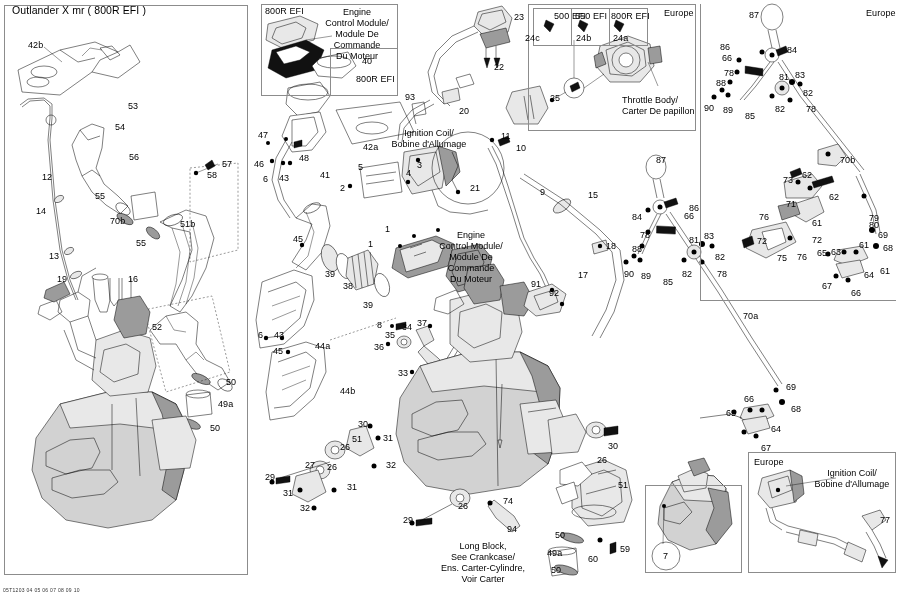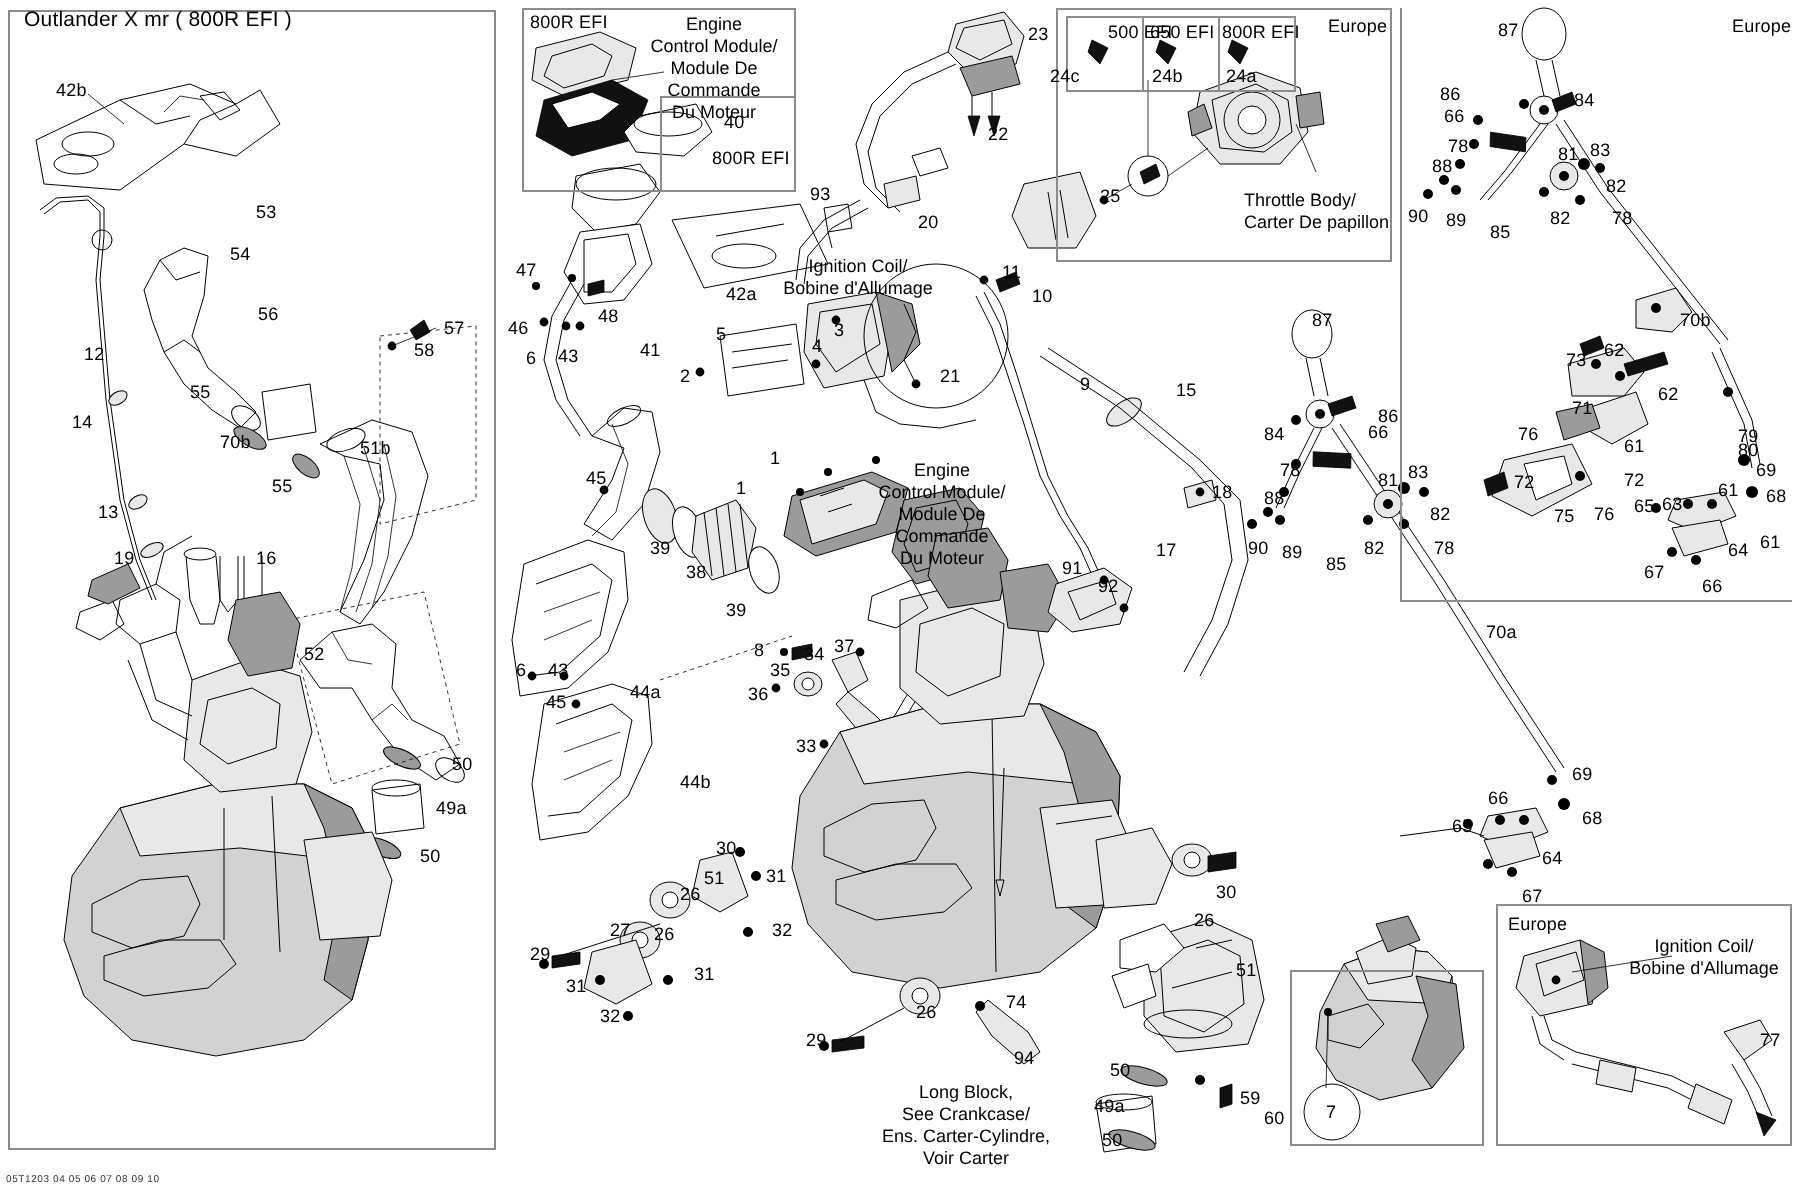--- a/index.html
+++ b/index.html
@@ -647,21 +647,21 @@
       <div class="lbl" style="left: 403px; top: 515px;">29</div>
       <div class="lbl" style="left: 458px; top: 501px;">26</div>
       <div class="lbl" style="left: 503px; top: 496px;">74</div>
       <div class="lbl" style="left: 507px; top: 524px;">94</div>
       <div class="lbl" style="left: 608px; top: 441px;">30</div>
       <div class="lbl" style="left: 597px; top: 455px;">26</div>
       <div class="lbl" style="left: 618px; top: 480px;">51</div>
       <div class="lbl" style="left: 555px; top: 530px;">50</div>
       <div class="lbl" style="left: 547px; top: 548px;">49a</div>
       <div class="lbl" style="left: 551px; top: 565px;">50</div>
-      <div class="lbl" style="left: 632px; top: 554px; text-align: center;">60</div>
+      <div class="lbl" style="left: 588px; top: 554px; text-align: center;">60</div>
       <div class="lbl" style="left: 620px; top: 544px;">59</div>
     </div>
   <div class="abs" id="co-upper" style="left:0;top:0;width:0;height:0;">
       <div class="lbl" style="left: 514px; top: 12px;">23</div>
       <div class="lbl" style="left: 494px; top: 62px;">22</div>
       <div class="lbl" style="left: 405px; top: 92px;">93</div>
       <div class="lbl" style="left: 459px; top: 106px;">20</div>
       <div class="lbl" style="left: 501px; top: 131px;">11</div>
       <div class="lbl" style="left: 516px; top: 143px;">10</div>
       <div class="lbl" style="left: 470px; top: 183px;">21</div>

